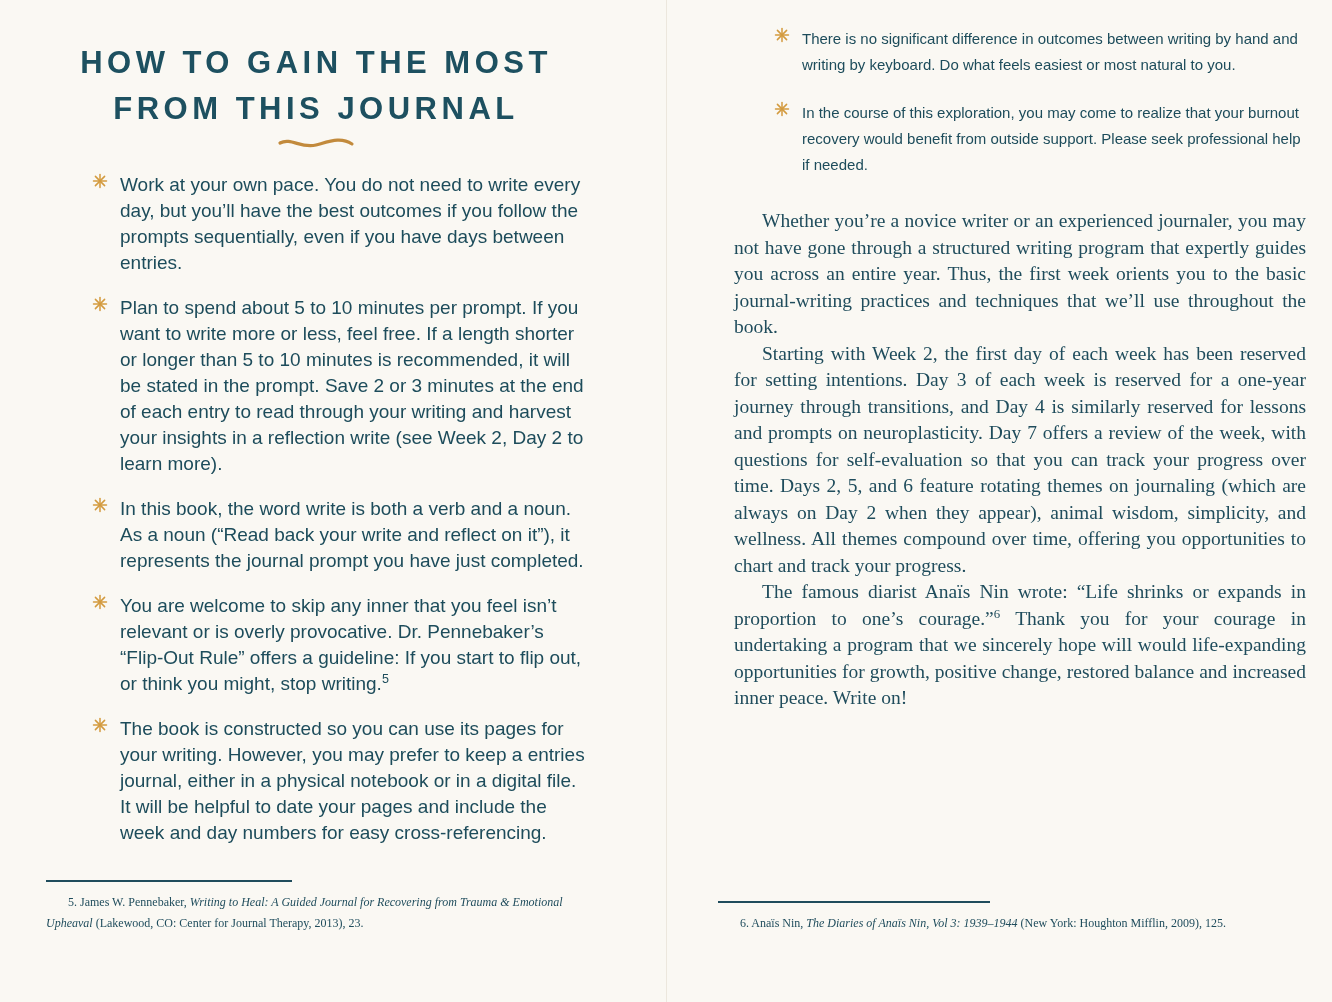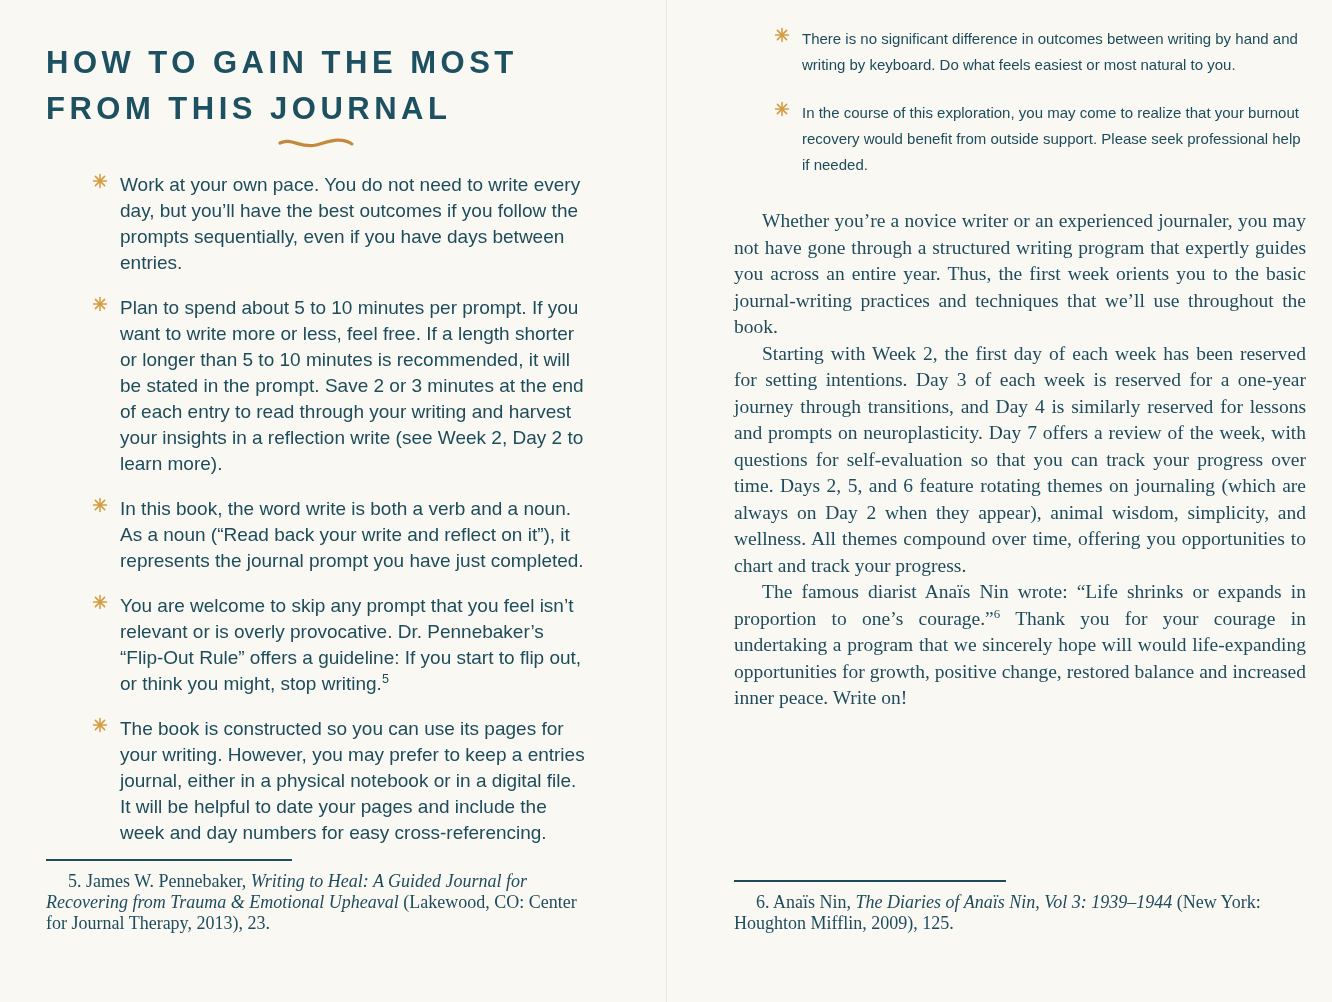--- a/index.html
+++ b/index.html
@@ -43,21 +43,21 @@
     background: #ece7dd;
   }
 
   h1.title {
     font-family: "Liberation Sans", sans-serif;
     font-weight: bold;
     letter-spacing: 4.5px;
     color: #1d5060;
     font-size: 31px;
     line-height: 46px;
-    text-align: left;
+    text-align: center;
     margin: 18px 0 0 0;
     text-transform: uppercase;
   }
   .swash {
     width: 100%;
     text-align: center;
     margin-top: 6px;
     margin-bottom: 16px;
     height: 18px;
   }
@@ -117,30 +117,30 @@
     text-align: justify;
   }
   p.body.first { margin-top: 30px; }
 
   .footnote-area {
     position: absolute;
     bottom: 68px;
     box-sizing: border-box;
   }
   .fn-left { left: 46px; width: 546px; }
-  .fn-right { left: 68px; width: 574px; }
+  .fn-right { left: 52px; width: 574px; }
   .fn-rule {
     width: 246px;
     height: 2px;
     background: #1f4c5c;
     margin-bottom: 10px;
   }
   .fn-rule.r2 { width: 272px; }
   p.footnote {
-    font-size: 18px;
+    font-size: 12px;
     line-height: 21px;
     margin: 0;
     text-indent: 22px;
     color: #1f4c5c;
   }
   p.footnote i { font-style: italic; }
 </style>
 </head>
 <body>
 
@@ -206,21 +206,21 @@
         <span class="star">
           <svg width="16" height="16" viewBox="0 0 16 16">
             <g stroke="#d39a3e" stroke-width="1.5" stroke-linecap="round">
               <line x1="8" y1="1.5" x2="8" y2="14.5"></line>
               <line x1="1.5" y1="8" x2="14.5" y2="8"></line>
               <line x1="3.4" y1="3.4" x2="12.6" y2="12.6"></line>
               <line x1="12.6" y1="3.4" x2="3.4" y2="12.6"></line>
             </g>
           </svg>
         </span>
-        <span>You are welcome to skip any prompt that you feel isn’t relevant or is overly provocative. Dr. Pennebaker’s “Flip-Out Rule” offers a guideline: If you start to flip out, or think you might, stop writing.</span><sup>5</sup>
+        <span>You are welcome to skip any inner that you feel isn’t relevant or is overly provocative. Dr. Pennebaker’s “Flip-Out Rule” offers a guideline: If you start to flip out, or think you might, stop writing.</span><sup>5</sup>
       </li>
       <li>
         <span class="star">
           <svg width="16" height="16" viewBox="0 0 16 16">
             <g stroke="#d39a3e" stroke-width="1.5" stroke-linecap="round">
               <line x1="8" y1="1.5" x2="8" y2="14.5"></line>
               <line x1="1.5" y1="8" x2="14.5" y2="8"></line>
               <line x1="3.4" y1="3.4" x2="12.6" y2="12.6"></line>
               <line x1="12.6" y1="3.4" x2="3.4" y2="12.6"></line>
             </g>

